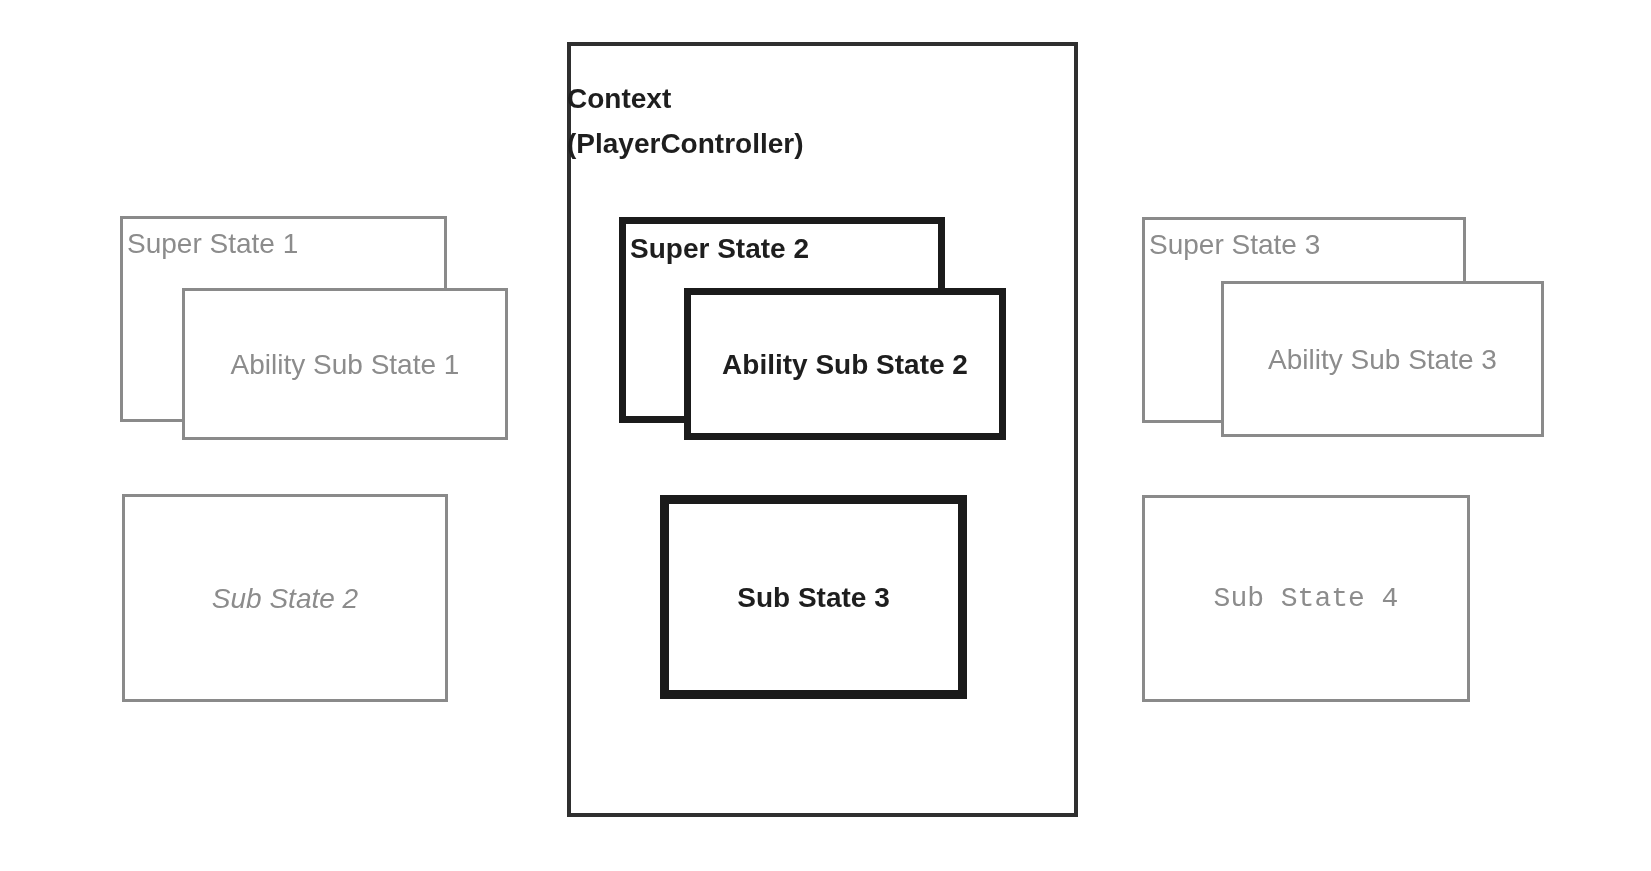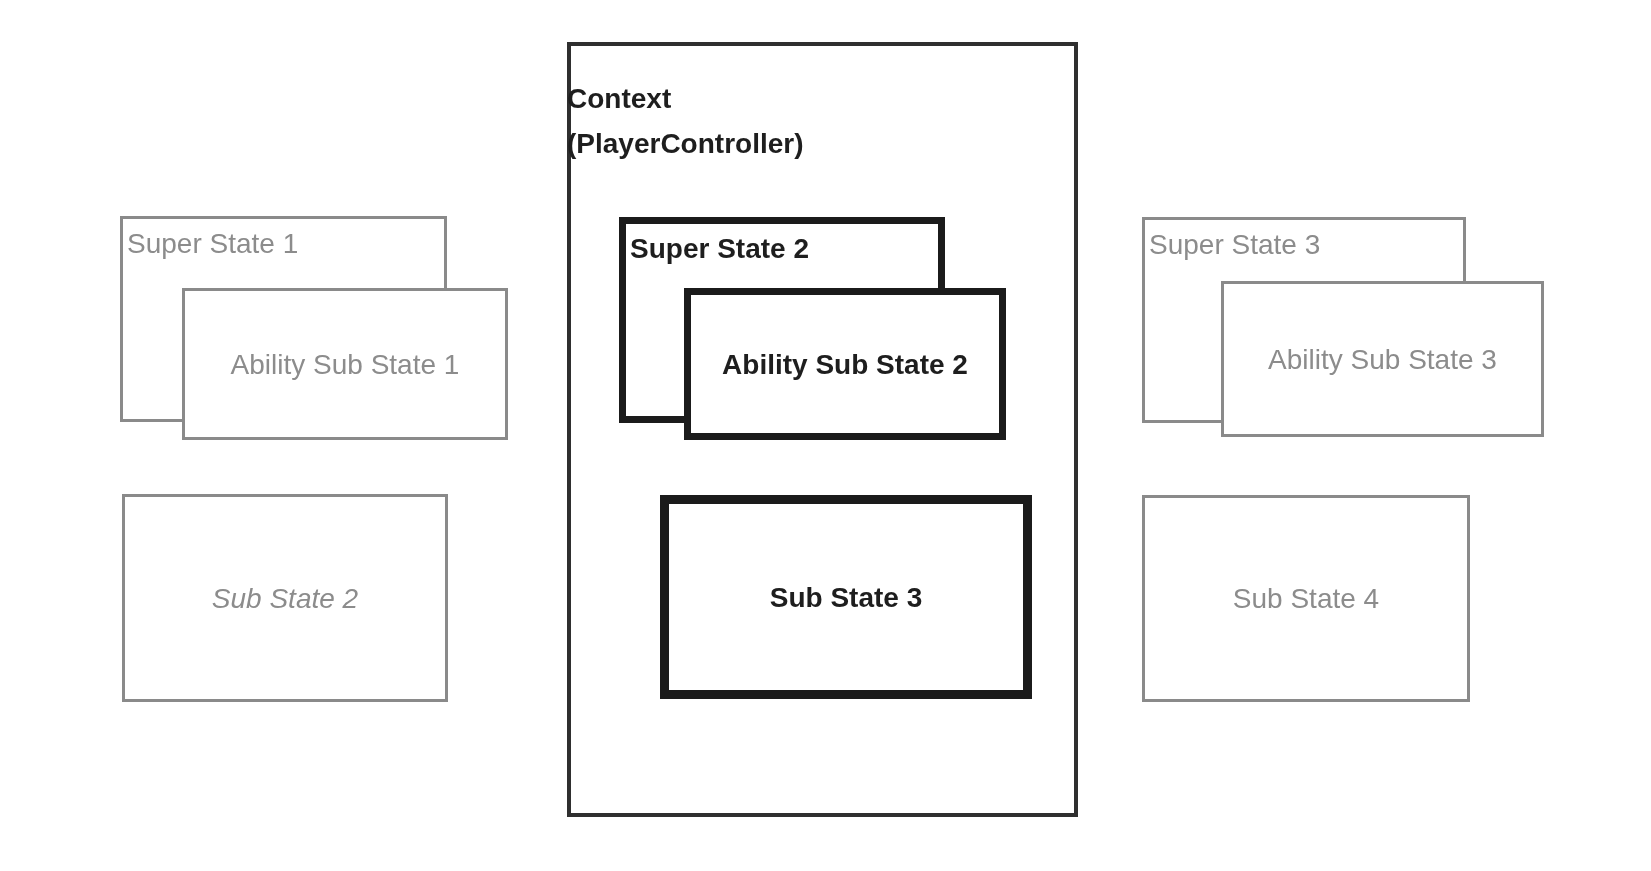--- a/index.html
+++ b/index.html
@@ -40,36 +40,36 @@
     z-index: 2;
   }
   .active {
     border: 7px solid #1b1b1b;
     color: #1e1e1e;
     font-weight: 700;
   }
   .super2 { left: 619px; top: 217px; width: 326px; height: 206px; z-index: 3; }
   .ability2 { left: 684px; top: 288px; width: 322px; height: 152px; z-index: 4; }
   .sub3 {
-    left: 660px; top: 495px; width: 372px; height: 204px;
+    left: 660px; top: 495px; width: 307px; height: 204px;
     border-width: 9px;
     z-index: 3;
   }
   
   .inactive {
     border: 3px solid #8a8a8a;
     color: #8c8c8c;
     font-weight: 400;
   }
   .super1 { left: 120px; top: 216px; width: 327px; height: 206px; z-index: 3; }
   .ability1 { left: 182px; top: 288px; width: 326px; height: 152px; z-index: 4; }
   .sub2 { left: 122px; top: 494px; width: 326px; height: 208px; z-index: 3; font-style: italic; }
   .super3 { left: 1142px; top: 217px; width: 324px; height: 206px; z-index: 3; }
   .ability3 { left: 1205px; top: 281px; width: 323px; height: 156px; z-index: 4; margin-left: 16px; }
-  .sub4 { left: 1142px; top: 495px; width: 328px; height: 207px; z-index: 3; }
+  .sub4 { left: 1142px; top: 495px; width: 328px; height: 207px; z-index: 3; font-family: Liberation Mono, monospace; }
   
   .label-topleft {
     padding: 7px 4px 0 4px;
   }
   .label-center {
     display: flex;
     align-items: center;
     justify-content: center;
     text-align: left;
   }

